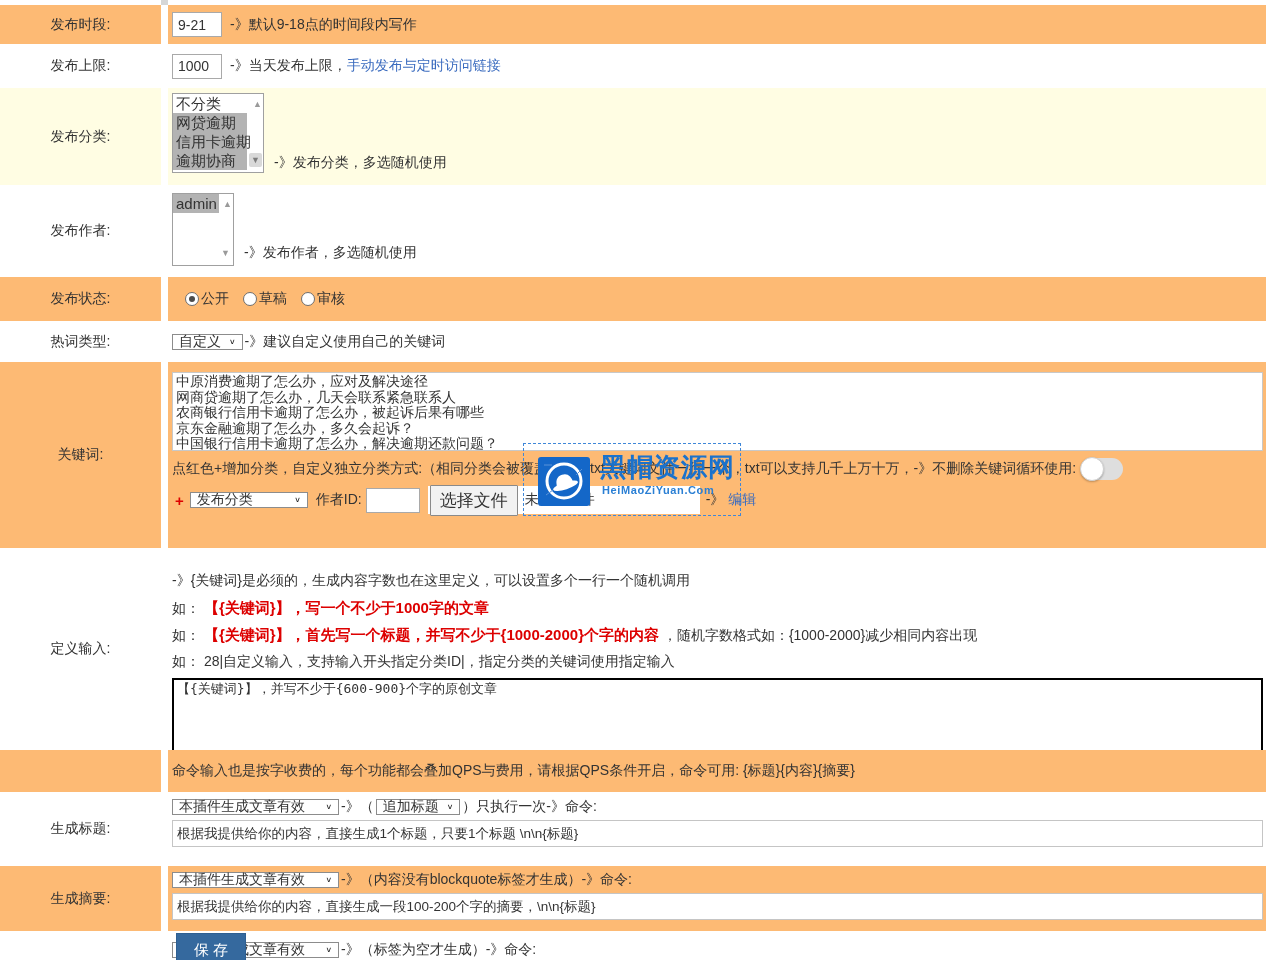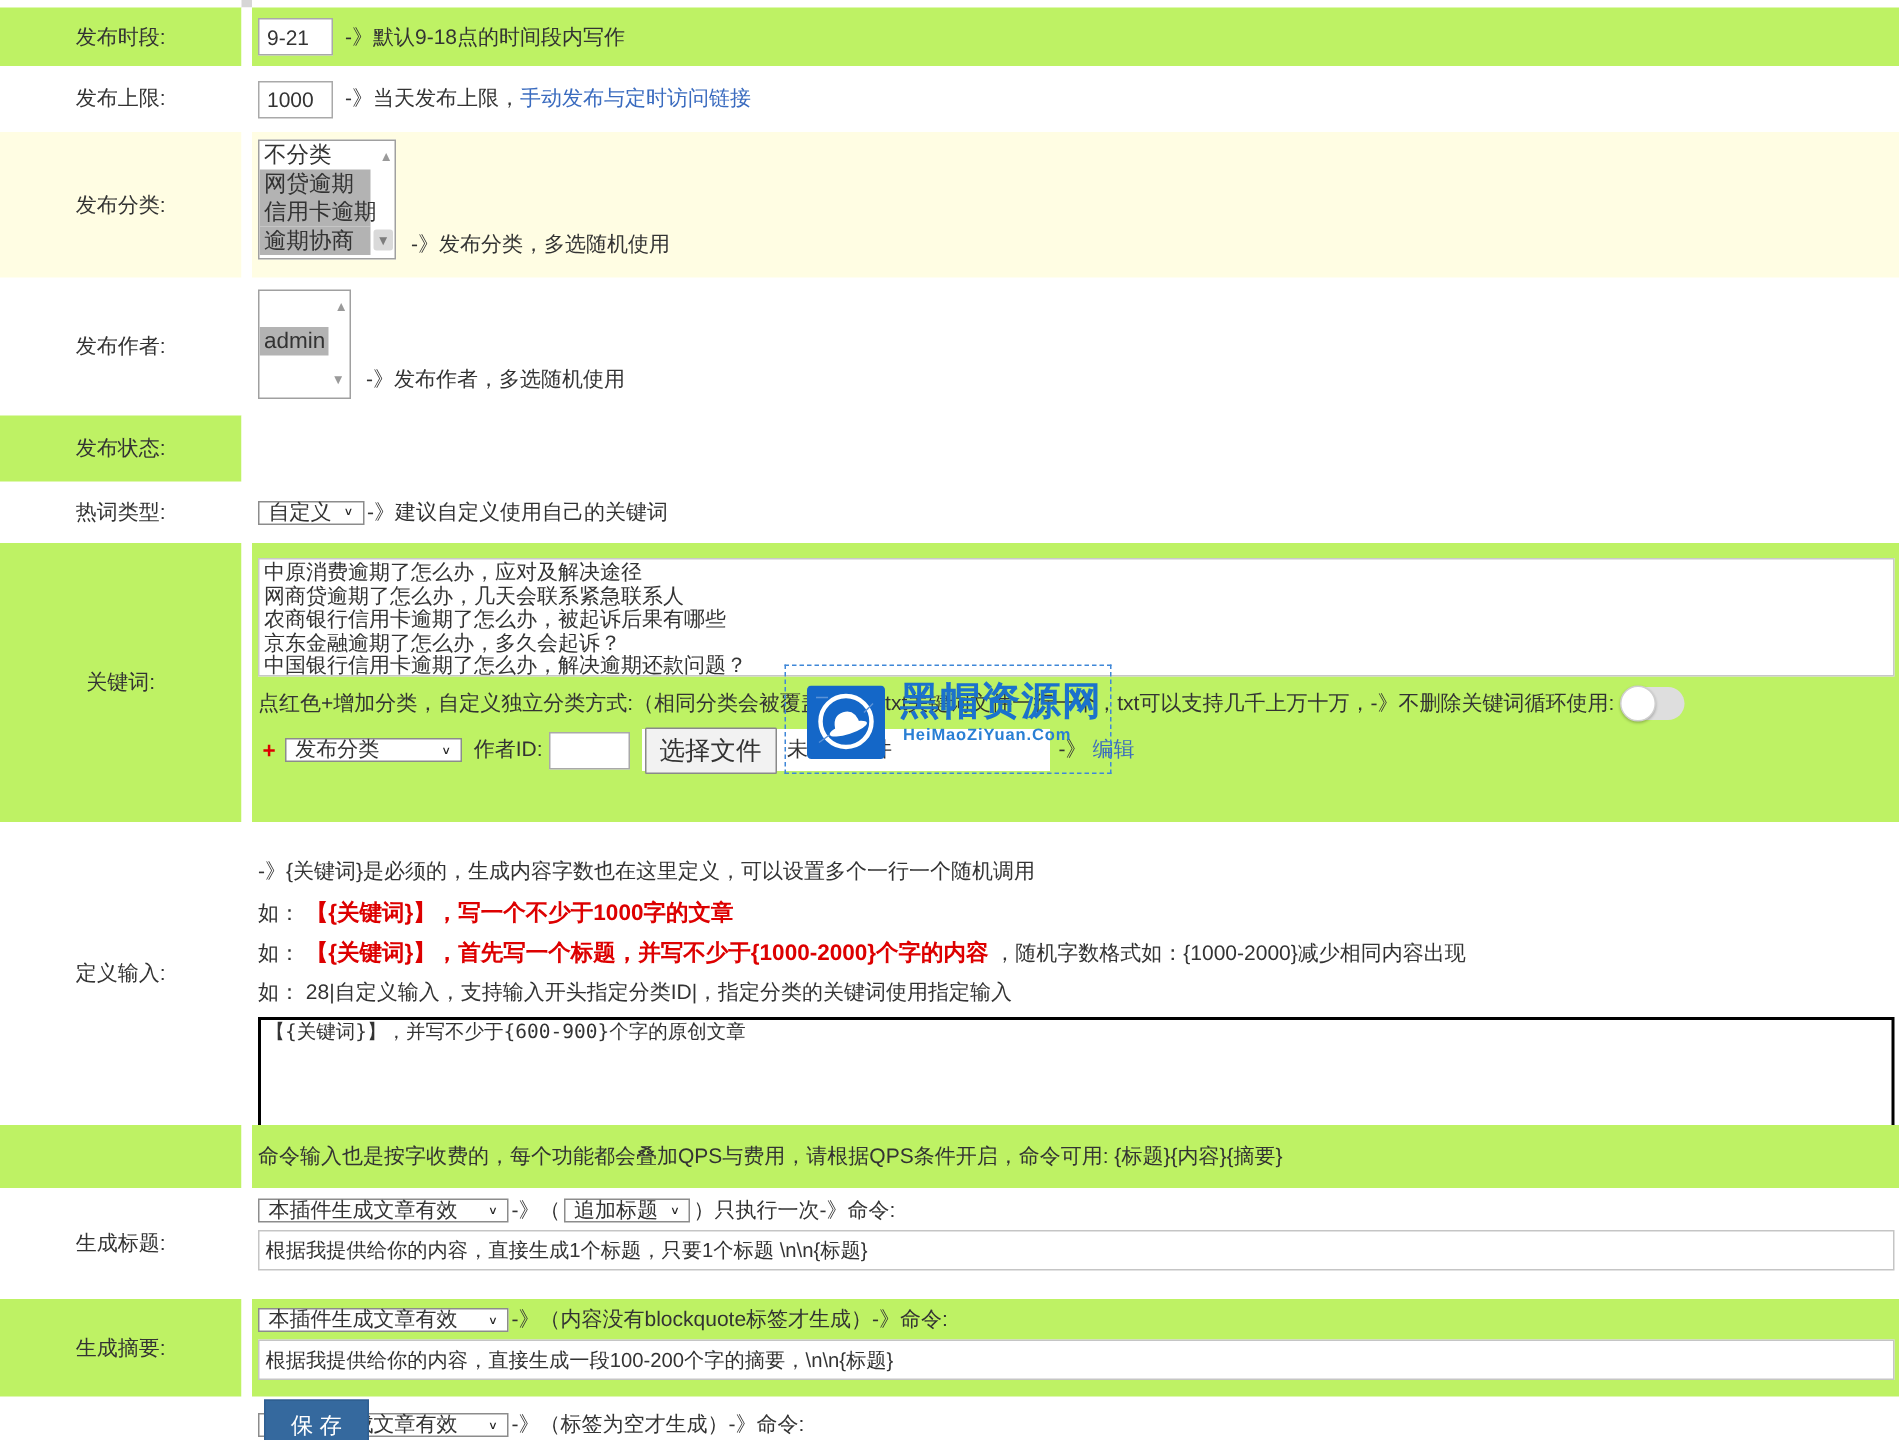--- a/index.html
+++ b/index.html
@@ -12,21 +12,21 @@
   }
   .topstrip { height:5px; display:flex; }
   .topstrip .a { width:161px; background:#fff; }
   .topstrip .b { width:7px; background:#d6d6d6; }
   .topstrip .c { flex:1; background:#fff; }
 
   .row { display:flex; align-items:stretch; }
   .label-cell { width:161px; display:flex; align-items:center; justify-content:center; flex:0 0 161px; }
   .gap { width:7px; background:#fff; flex:0 0 7px; }
   .content-cell { flex:1; position:relative; }
-  .row.gray .label-cell, .row.gray .content-cell { background:#bef264; }
+  .row.gray .label-cell, .row.gray .content-cell { background:#fdba74; }
   .row.yellow .label-cell, .row.yellow .content-cell { background:#fffde3; }
 
   .hflex { display:flex; align-items:center; }
 
   .ibox {
     border:1px solid #a9a9a9; background:#fff; height:25px;
     display:inline-flex; align-items:center; padding:0 5px; font-size:14px;
   }
   .sel {
     border:1px solid #8c8c8c; background:#fff; height:16px;
@@ -143,32 +143,46 @@
     </div>
   </div>
 </div>
 
 <div class="row" style="height:92px;">
   <div class="label-cell">发布作者:</div>
   <div class="gap"></div>
   <div class="content-cell" style="padding-left:4px;">
     <div style="display:flex; align-items:flex-start; height:100%;">
       <div class="listbox" style="width:62px; height:73px; margin-top:8px;">
-        <div class="opt selhl" style="margin-right:14px;margin-top:24px;">admin</div>
+        <div class="opt selhl" style="margin-right:14px;">admin</div>
         <span class="sb-up">▲</span>
         <span class="sb-dn" style="background:none; color:#9a9a9a;">▼</span>
       </div>
       <span style="align-self:flex-end; margin:0 0 15px 10px;">-》发布作者，多选随机使用</span>
     </div>
   </div>
 </div>
 
 <div class="row gray" style="height:44px;">
   <div class="label-cell">发布状态:</div>
   <div class="gap"></div>
+  <div class="content-cell hflex" style="padding-left:17px; gap:14px;">
+    <span class="hflex">
+      <span class="radio checked"></span>
+      <span>公开</span>
+    </span>
+    <span class="hflex">
+      <span class="radio"></span>
+      <span>草稿</span>
+    </span>
+    <span class="hflex">
+      <span class="radio"></span>
+      <span>审核</span>
+    </span>
+  </div>
 </div>
 
 <div class="row" style="height:41px;">
   <div class="label-cell">热词类型:</div>
   <div class="gap"></div>
   <div class="content-cell hflex" style="padding-left:4px;">
     <span class="sel">
         <span>自定义</span>
         <span class="chev">∨</span>
       </span>

